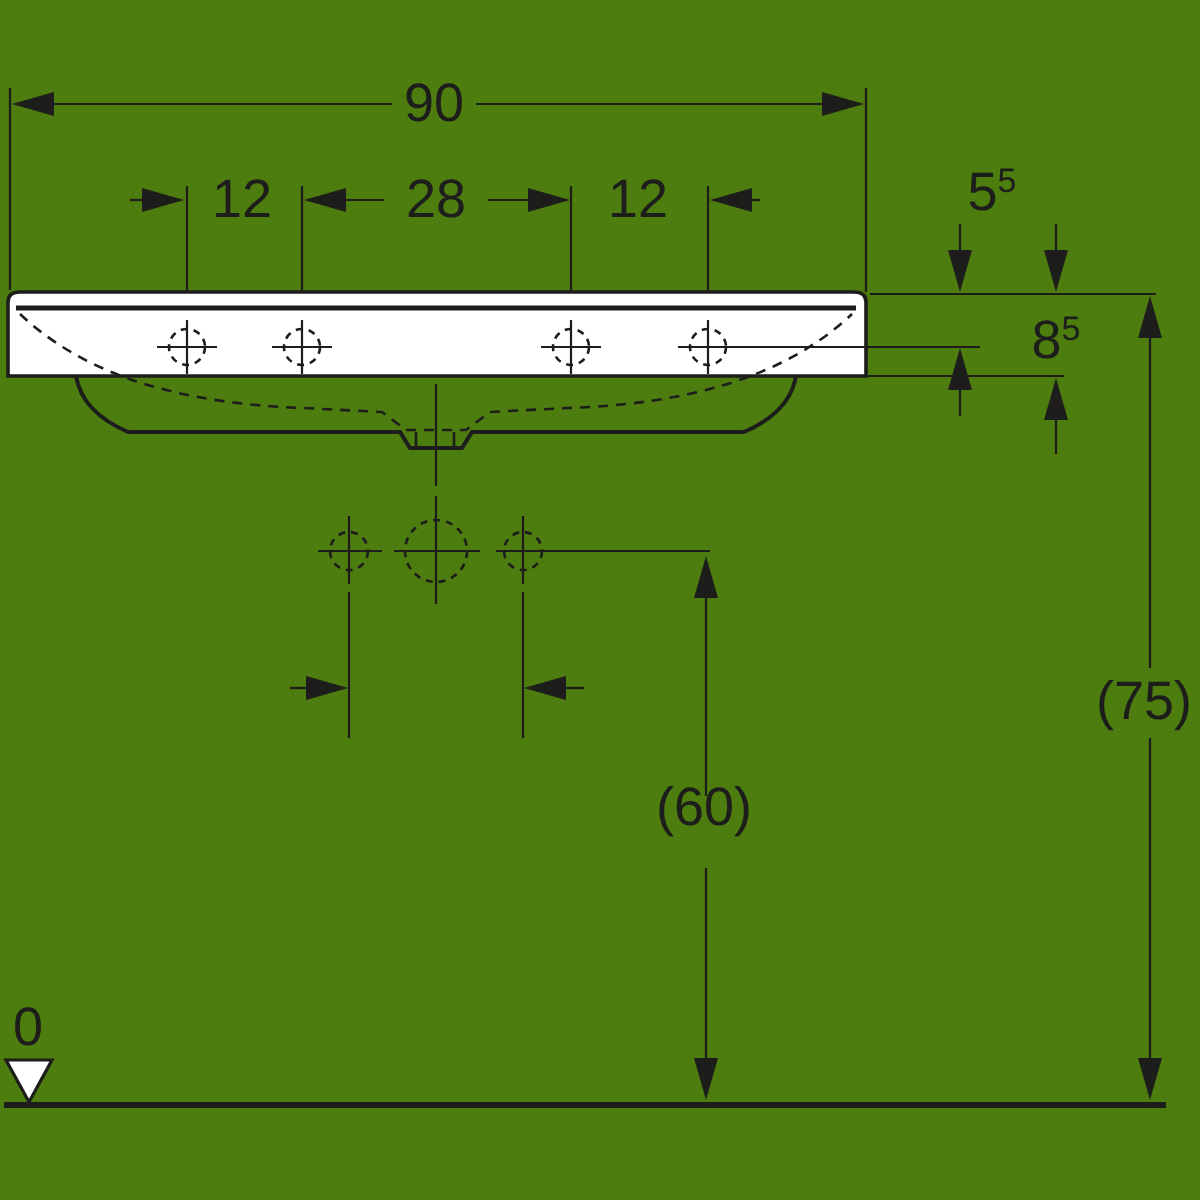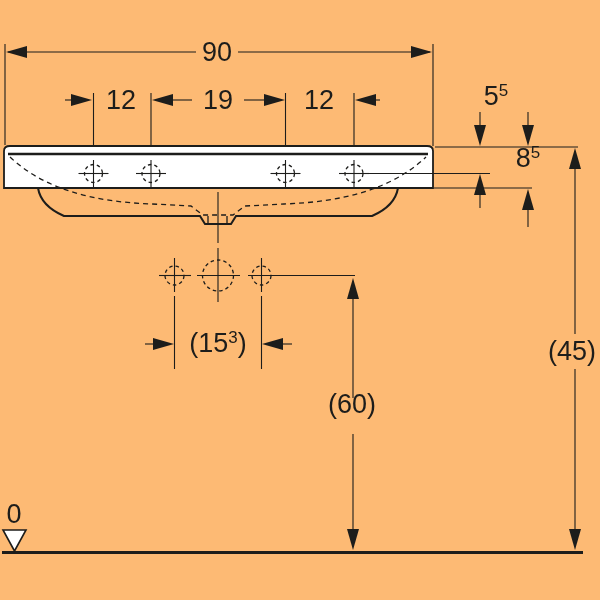--- a/index.html
+++ b/index.html
@@ -1,17 +1,17 @@
 <!DOCTYPE html>
 <html style="--ink: #1d1d1b;"><head>
 <meta charset="utf-8">
 <style>
   html,body{margin:0;padding:0;background:#ffffff;}
   .canvas{
-    position:relative;width:600px;height:600px;background:#fdba74;
+    position:relative;width:600px;height:600px;background:#4d7c0f;
     font-family:"Liberation Sans",sans-serif;color:var(--ink,#1d1d1b);
     overflow:hidden;
   }
   .canvas svg{position:absolute;left:0;top:0;}
   .lbl{
     position:absolute;transform:translate(-50%,-50%);
     font-size:27px;line-height:1;white-space:nowrap;
   }
   .sup{font-size:17px;vertical-align:9px;}
   .ln{stroke:var(--ink,#1d1d1b);fill:none;}
@@ -138,25 +138,24 @@
       <line class="ln s1" x1="353" y1="434" x2="353" y2="530"></line>
       <polygon class="ar" points="353,550 347,529 359,529"></polygon>
     </g>
 
     <line class="ln s3" x1="2" y1="552.5" x2="583" y2="552.5"></line>
     <polygon class="wh" stroke-width="1.6" points="3,530 26,530 14.5,551"></polygon>
   </svg>
 
   <div class="lbl" style="left:217px;top:52px"><span>90</span></div>
   <div class="lbl" style="left:121px;top:100px"><span>12</span></div>
-  <div class="lbl" style="left:218px;top:100px"><span>19</span></div>
+  <div class="lbl" style="left:218px;top:100px"><span>28</span></div>
   <div class="lbl" style="left:319px;top:100px"><span>12</span></div>
 
   <div class="lbl" style="left:496px;top:96px"><span>5</span><span class="sup">5</span></div>
-  <div class="lbl" style="left:528px;top:158px"><span>8</span><span class="sup">5</span></div>
+  <div class="lbl" style="left:528px;top:170px"><span>8</span><span class="sup">5</span></div>
 
-  <div class="lbl" style="left:218px;top:343px"><span>(15</span><span class="sup">3</span><span>)</span></div>
 
   <div class="lbl" style="left:352px;top:404px"><span>(60)</span></div>
-  <div class="lbl" style="left:572px;top:351px"><span>(45)</span></div>
+  <div class="lbl" style="left:572px;top:351px"><span>(75)</span></div>
   <div class="lbl" style="left:14px;top:514px"><span>0</span></div>
 
 </div>
 
 </body></html>

